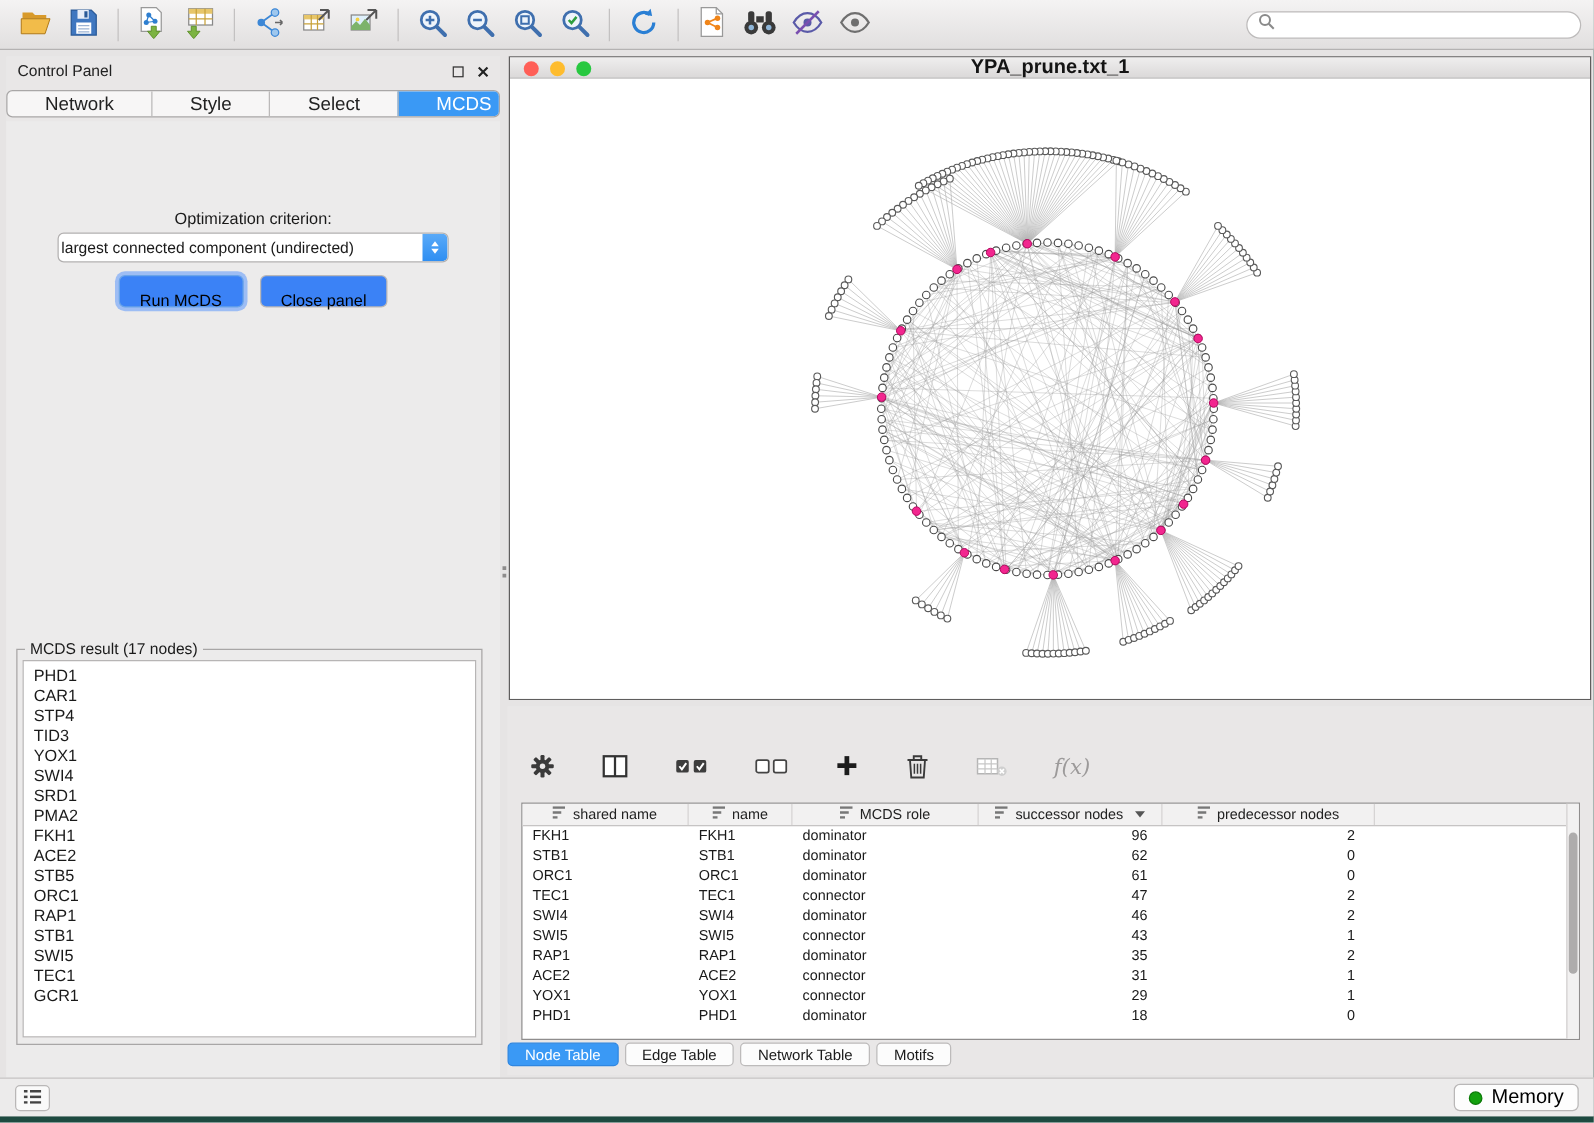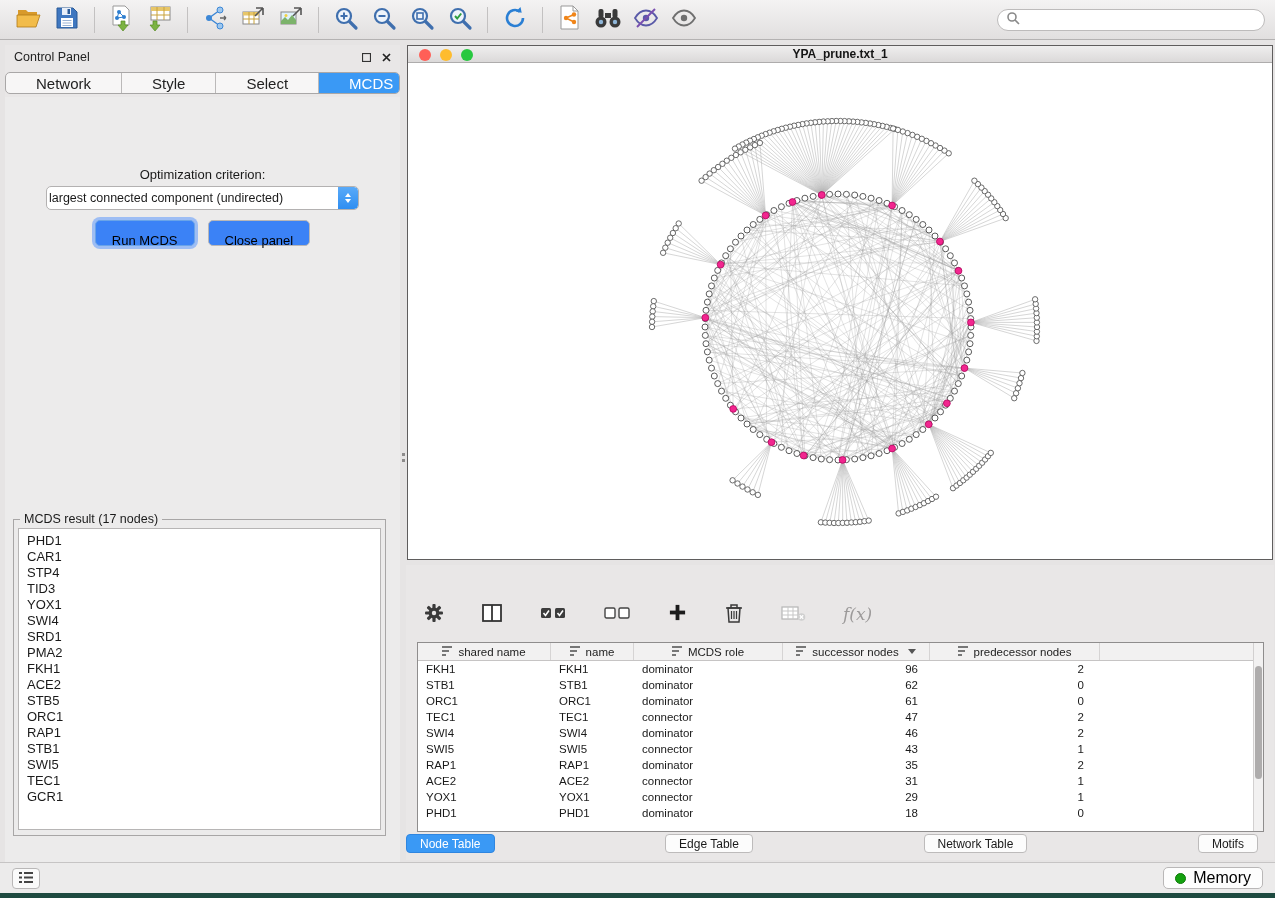--- a/index.html
+++ b/index.html
@@ -40,21 +40,21 @@
   .result-group legend{font-size:12.5px;margin-left:6px;padding:0 4px}
   .result-list{position:absolute;left:4px;right:4px;top:2px;bottom:5px;background:#fff;border:1px solid #b7b5b5;overflow:hidden;padding:4px 0 0 8px}
   .result-item{font-size:13px;line-height:16px;height:16px}
 
   
   .v-divider{position:absolute;left:401px;top:448px;width:4px;height:18px;display:flex;flex-direction:column;gap:3px;align-items:center;justify-content:center}
   .v-divider .dot{width:3px;height:3px;background:#8d8b8b}
 
   
   .net-window{position:absolute;left:407px;top:45px;width:866px;height:515px;border:1px solid #5f5d5d;background:#fff}
-  .net-titlebar{height:17px;background:linear-gradient(#efeeee,#dbd9d9);border-bottom:1px solid #aeacac;position:relative;display:flex;align-items:center;justify-content:center;font-size:12px;font-weight:700;color:#141414}
+  .net-titlebar{height:17px;background:linear-gradient(#efeeee,#dbd9d9);border-bottom:1px solid #aeacac;position:relative;display:flex;align-items:center;justify-content:center;font-size:16px;font-weight:700;color:#141414}
   .traffic{position:absolute;left:11px;top:2.5px;display:flex;gap:9px}
   .tl{width:12px;height:12px;border-radius:50%}
   .net-canvas{position:absolute;left:0;top:17px;right:0;bottom:0;background:#fff;overflow:hidden}
 
   
   .table-panel{position:absolute;left:406px;top:565px;width:868px;height:295px;background:#e9e7e7}
   .tp-toolbar{position:absolute;left:18px;top:32px;height:34px;display:flex;align-items:center;gap:37px}
   .tp-toolbar .tpbtn{border:none;background:transparent;display:flex;align-items:center;cursor:default}
   .fx{font-family:"DejaVu Serif",serif;font-style:italic;font-size:17px;color:#9c9a9a}
   .table-box{position:absolute;left:11px;top:77px;width:847px;height:190px;background:#fff;border:1px solid #8f8d8d;display:flex}
@@ -64,21 +64,21 @@
   .hdr-caret{width:0;height:0;border-left:4px solid transparent;border-right:4px solid transparent;border-top:5px solid #555;margin-left:4px}
   .w0{width:133px}.w1{width:83px}.w2{width:149px}.w3{width:147px}.w4{width:170px}
   .wfill{flex:1;border-right:none}
   .trow{display:flex;height:16px;font-size:11.5px;align-items:center}
   .td{padding:0 8px;overflow:hidden;white-space:nowrap}
   .td.num{text-align:right}
   .td.w3{padding-right:12px}
   .td.w4{padding-right:16px}
   .vscroll{width:10px;background:#f2f1f1;border-left:1px solid #d2d0d0;position:relative}
   .vthumb{position:absolute;left:1px;right:1px;top:23px;height:113px;background:#aeacac;border-radius:4px}
-  .tp-tabs{position:absolute;left:0;right:16px;top:269px;display:flex;justify-content:space-between;gap:5px}
+  .tp-tabs{position:absolute;left:0;right:0;top:269px;display:flex;justify-content:flex-start;gap:5px}
   .tp-tab{height:19px;padding:0 13px;border-radius:4px;border:1px solid #bdbbbb;background:#fcfcfc;font-size:12px;display:flex;align-items:center;cursor:default}
   .tp-tab.active{background:#3a99f5;border-color:#2f86e0;color:#fff}
 
   
   .status-bar{position:absolute;left:0;top:862px;width:100%;height:31px;background:#ecebeb;border-top:1px solid #c6c4c4;display:flex;align-items:center;padding:0 12px}
   .list-btn{width:28px;height:21px;border:1px solid #b9b7b7;border-radius:4px;background:#fafafa;display:flex;align-items:center;justify-content:center;cursor:default}
   .memory-btn{margin-left:auto;height:22px;border:1px solid #b9b7b7;border-radius:5px;background:#fdfdfd;display:flex;align-items:center;gap:7px;padding:0 11px;font-size:16px;font-family:"Liberation Sans",sans-serif;cursor:default}
   .mem-dot{width:11px;height:11px;border-radius:50%;background:#13a10e;border:1px solid #0c7a08}
 </style>
 </head>

